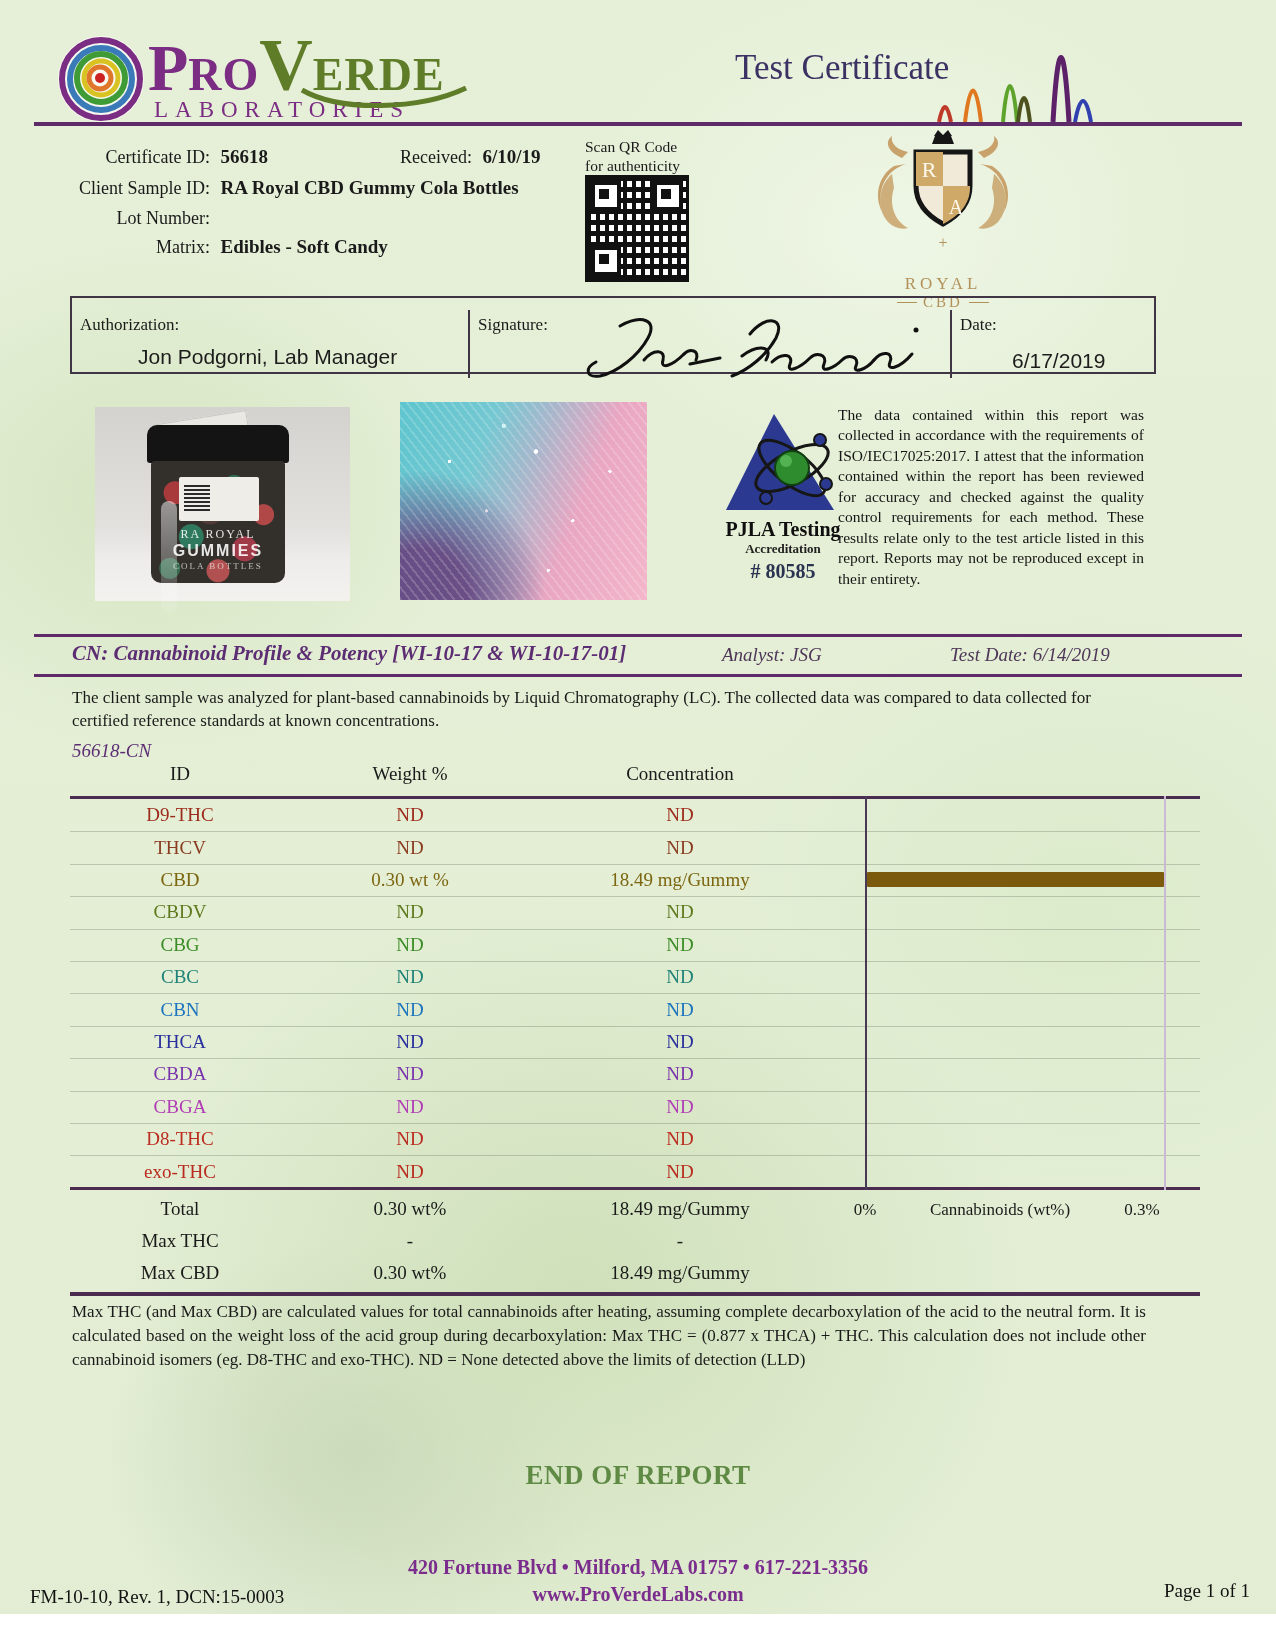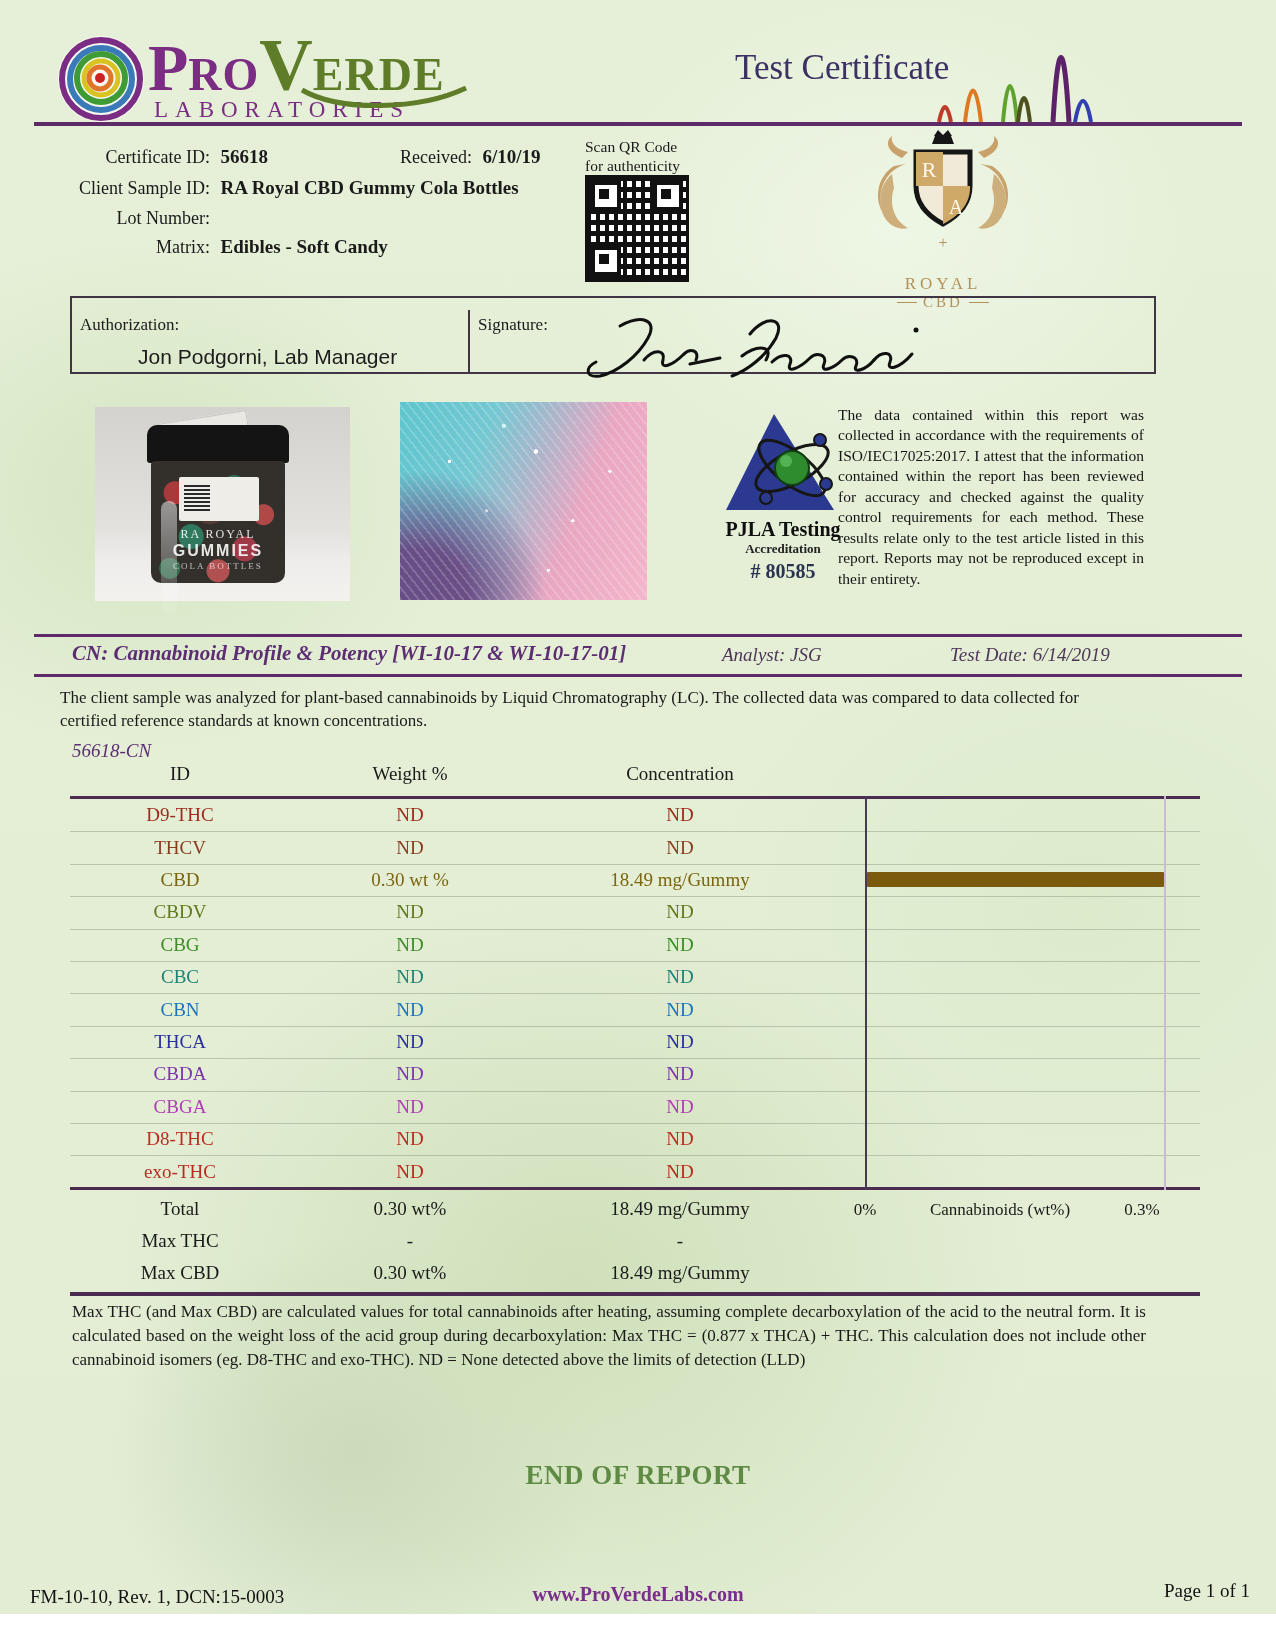--- a/index.html
+++ b/index.html
@@ -92,21 +92,21 @@
   .pjla{position:absolute;left:722px;top:410px;width:122px;text-align:center;}
   .pjla-t1{font-size:20px;font-weight:bold;color:#0f0f0f;white-space:nowrap;}
   .pjla-t2{font-size:13px;font-weight:bold;color:#222;}
   .pjla-t3{font-size:20px;font-weight:bold;color:#2a3350;margin-top:3px;}
   .iso{position:absolute;left:838px;top:405px;width:306px;font-size:15.5px;line-height:1.32;
        text-align:justify;color:#151515;}
   
   .cn-title{position:absolute;left:72px;top:641px;font-size:21px;font-weight:bold;font-style:italic;color:#5c2d73;}
   .cn-analyst{position:absolute;left:722px;top:644px;font-size:19px;font-style:italic;color:#4d3657;}
   .cn-date{position:absolute;left:950px;top:644px;font-size:19px;font-style:italic;color:#4d3657;}
-  .cn-desc{position:absolute;left:60px;top:687px;width:1070px;font-size:17px;line-height:1.35;}
+  .cn-desc{position:absolute;left:72px;top:687px;width:1070px;font-size:17px;line-height:1.35;}
   .sample-code{position:absolute;left:72px;top:740px;font-size:19px;font-weight:normal;font-style:italic;color:#5c2d73;}
   
   .tbl{position:absolute;left:70px;top:763px;width:1130px;height:535px;font-size:19px;}
   .tbl-head{position:absolute;left:0;top:0;width:100%;height:33px;display:grid;
             grid-template-columns:220px 240px 300px 1fr;}
   .tbl-head span{text-align:center;}
   .hline{position:absolute;left:0;width:100%;background:#4b2b4f;}
   .trow{position:absolute;left:0;width:100%;height:32.4px;display:grid;
         grid-template-columns:220px 240px 300px 1fr;align-items:center;
         border-bottom:1px solid rgba(120,132,114,.38);}
@@ -233,20 +233,24 @@
           <path d="M124,42 C130,36 140,38 136,48"></path>
           <path d="M130,52 L160,46"></path>
           <path d="M190,22 C206,2 226,6 216,26 C206,44 188,58 172,64"></path>
           <path d="M182,44 C198,32 214,34 206,48"></path>
           <path d="M212,50 C222,40 234,42 230,52 C226,62 240,56 250,46 C256,40 268,42 264,52 C260,62 274,56 282,48 C288,42 300,44 296,54 C292,62 306,58 314,48"></path>
           <path d="M314,48 C322,38 334,40 330,50 C326,60 340,56 352,42"></path>
         </g>
         <circle cx="356" cy="18" r="2.5" fill="#101010"></circle>
       </svg>
     </div>
+    <div class="auth-cell">
+      <div>Date:</div>
+      <div class="auth-date">6/17/2019</div>
+    </div>
   </div>
 
   <div class="photo1">
     <div class="jar">
       <div class="jar-tab"></div>
       <div class="jar-lid"></div>
       <div class="jar-body">
         <div class="jar-shine"></div>
         <div class="jar-label"></div>
         <div class="jar-text">
@@ -436,17 +440,18 @@
     <span class="ax-lbl" style="left:815px;width:230px">Cannabinoids (wt%)</span>
     <span class="ax-lbl" style="left:1040px;width:64px">0.3%</span>
 
     <div class="hline" style="top:529px;height:4px"></div>
   </div>
 
   <div class="footnote">Max THC (and Max CBD) are calculated values for total cannabinoids after heating, assuming complete decarboxylation of the acid to the neutral form. It is calculated based on the weight loss of the acid group during decarboxylation:   Max THC = (0.877 x THCA) + THC.  This calculation does not include other cannabinoid isomers (eg. D8-THC and exo-THC).  ND = None detected above the limits of detection (LLD)</div>
 
   <div class="end-report">END OF REPORT</div>
 
+  <div class="f-address">420 Fortune Blvd • Milford, MA 01757 • 617-221-3356</div>
   <div class="f-web">www.ProVerdeLabs.com</div>
   <div class="f-form">FM-10-10, Rev. 1, DCN:15-0003</div>
   <div class="f-page">Page 1 of 1</div>
   <div class="white-strip"></div>
 </div>
 
 </body></html>

